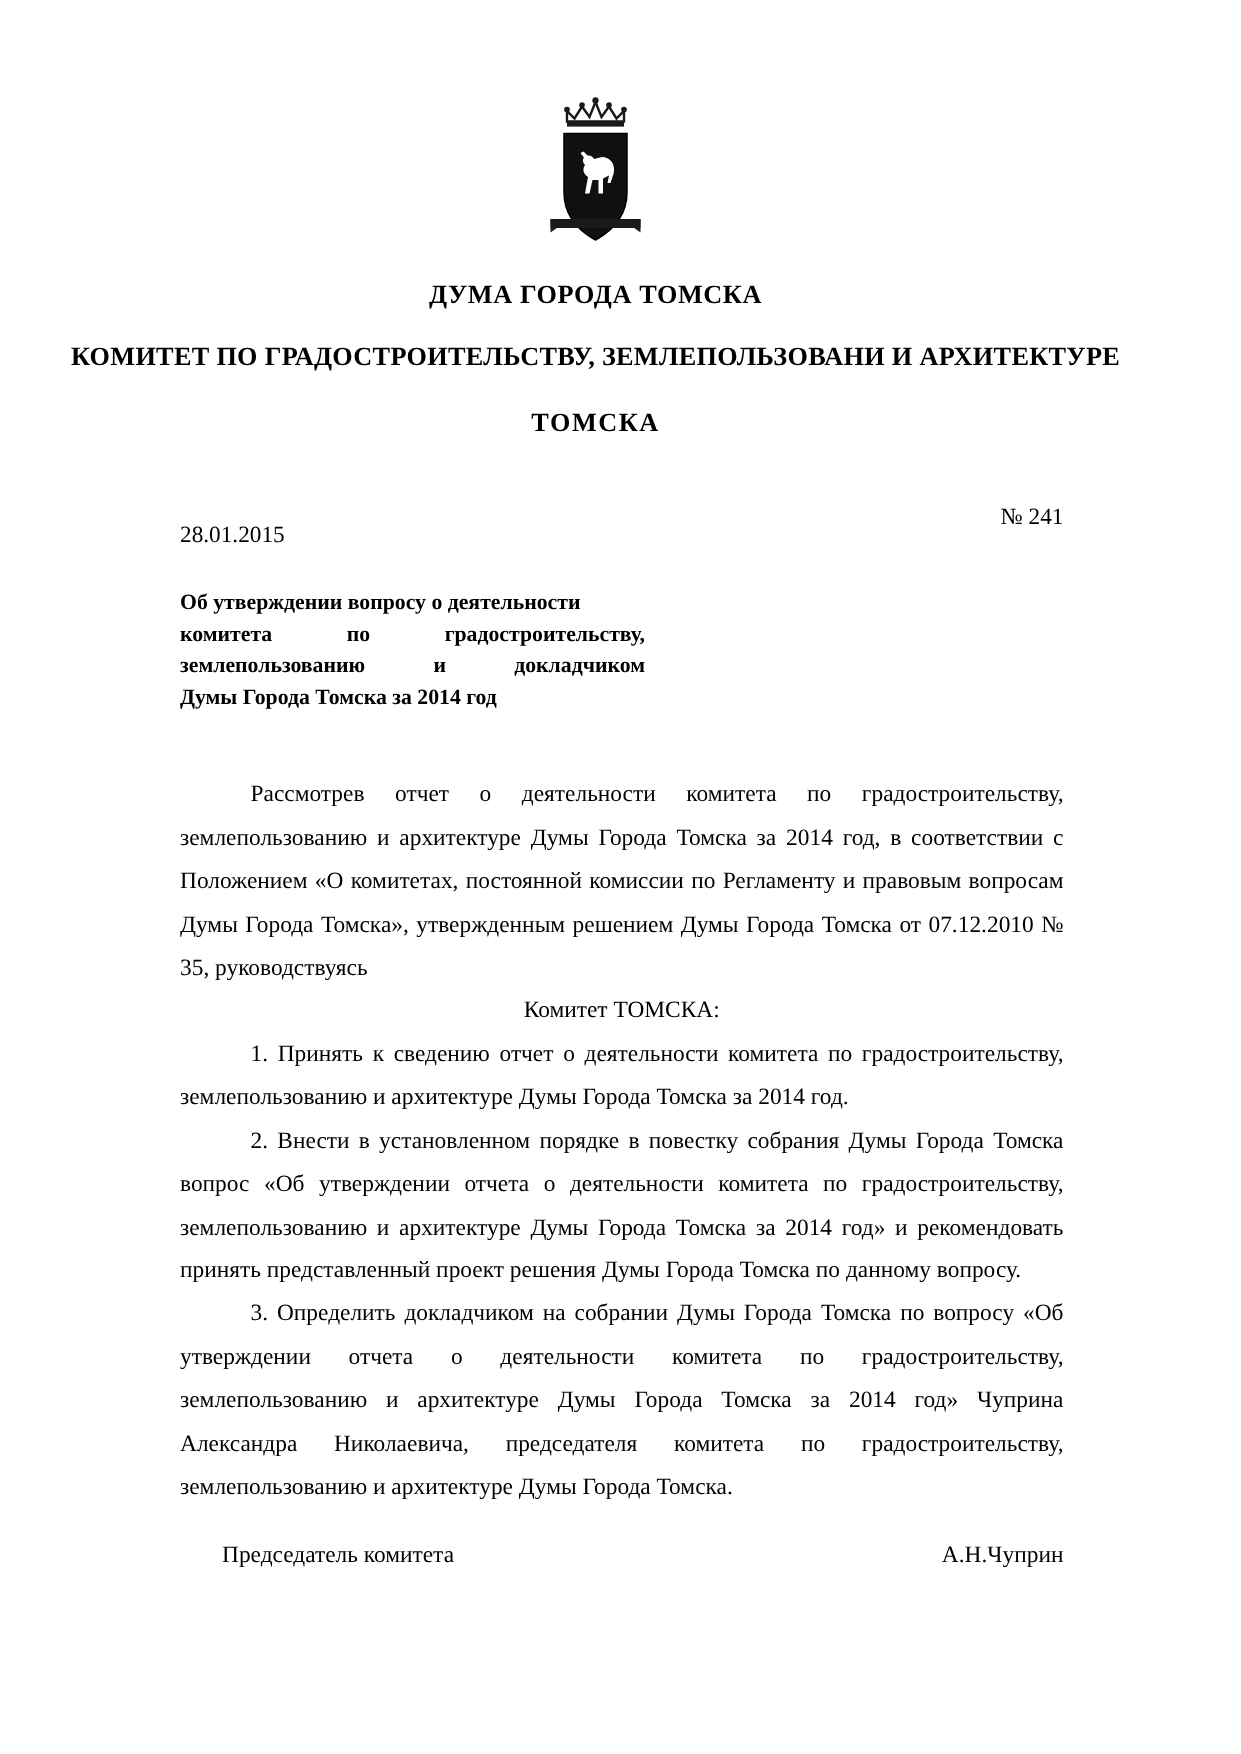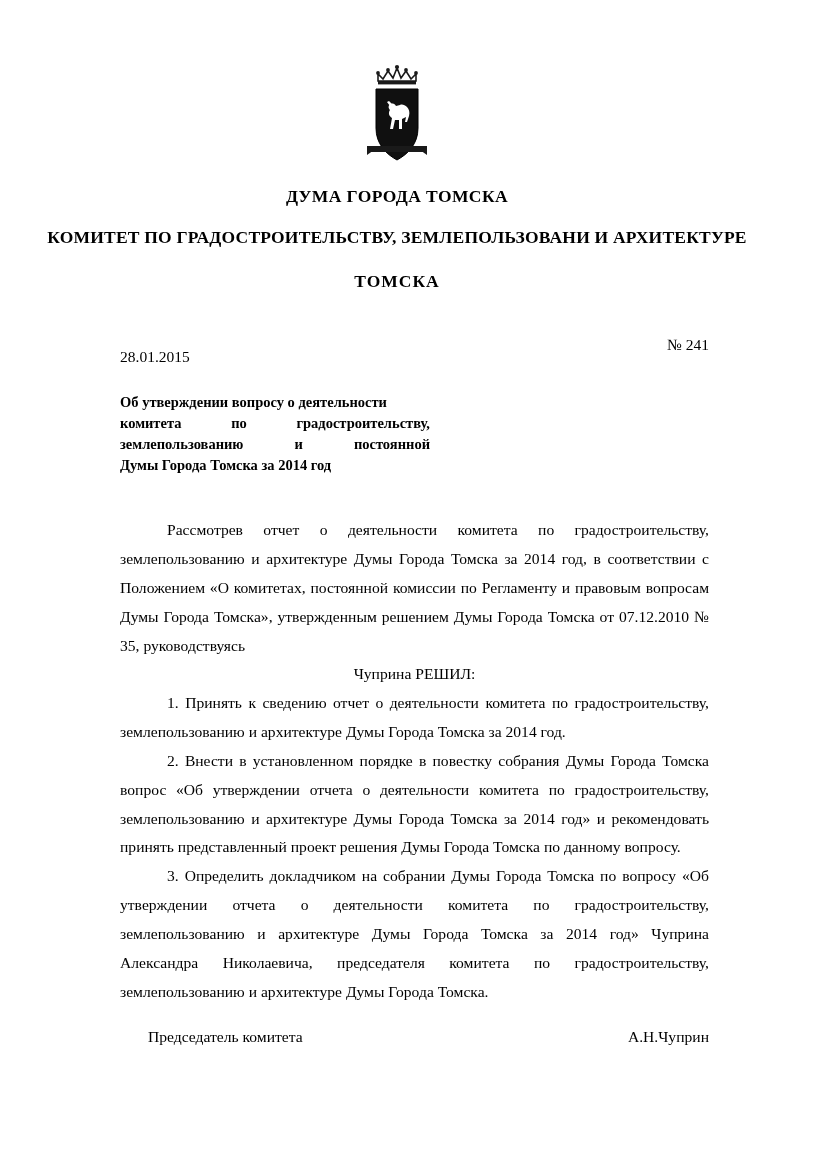--- a/index.html
+++ b/index.html
@@ -171,27 +171,27 @@
   </div>
 
   <div class="meta-row">
     <span class="meta-date">28.01.2015</span>
     <span class="meta-number">№ 241</span>
   </div>
 
   <div class="subject">
     <div>Об утверждении вопросу о деятельности</div>
     <div class="justified">комитета по градостроительству,</div>
-    <div class="justified">землепользованию и постоянной</div>
+    <div class="justified">землепользованию и докладчиком</div>
     <div>Думы Города Томска за 2014 год</div>
   </div>
 
   <div class="body">
     <p>Рассмотрев отчет о деятельности комитета по градостроительству, землепользованию и архитектуре Думы Города Томска за 2014 год, в соответствии с Положением «О комитетах, постоянной комиссии по Регламенту и правовым вопросам Думы Города Томска», утвержденным решением Думы Города Томска от 07.12.2010 № 35, руководствуясь</p>
-    <p class="center-line">Чуприна РЕШИЛ:</p>
+    <p class="center-line">Комитет ТОМСКА:</p>
     <p>1. Принять к сведению отчет о деятельности комитета по градостроительству, землепользованию и архитектуре Думы Города Томска за 2014 год.</p>
     <p>2. Внести в установленном порядке в повестку собрания Думы Города Томска вопрос «Об утверждении отчета о деятельности комитета по градостроительству, землепользованию и архитектуре Думы Города Томска за 2014 год» и рекомендовать принять представленный проект решения Думы Города Томска по данному вопросу.</p>
     <p>3. Определить докладчиком на собрании Думы Города Томска по вопросу «Об утверждении отчета о деятельности комитета по градостроительству, землепользованию и архитектуре Думы Города Томска за 2014 год» Чуприна Александра Николаевича, председателя комитета по градостроительству, землепользованию и архитектуре Думы Города Томска.</p>
   </div>
 
   <div class="signature">
     <span>Председатель комитета</span>
     <span>А.Н.Чуприн</span>
   </div>
 

